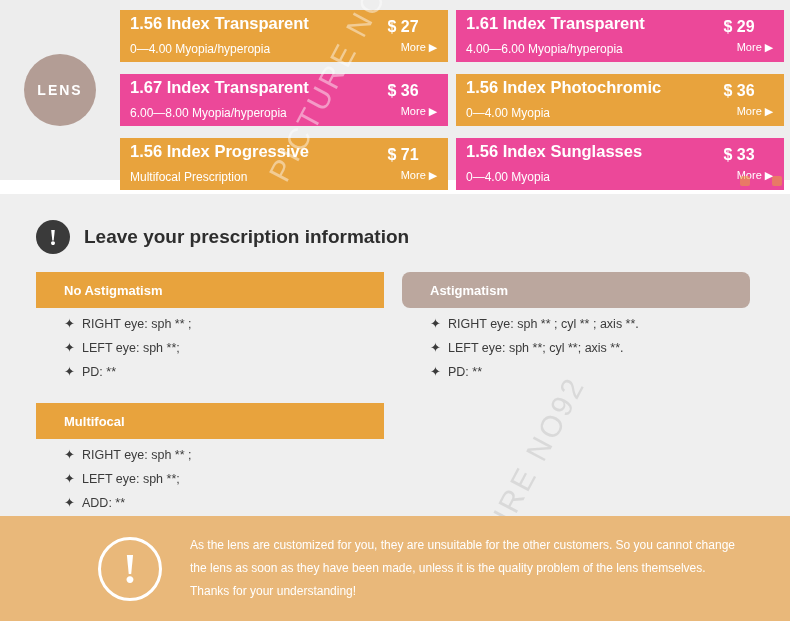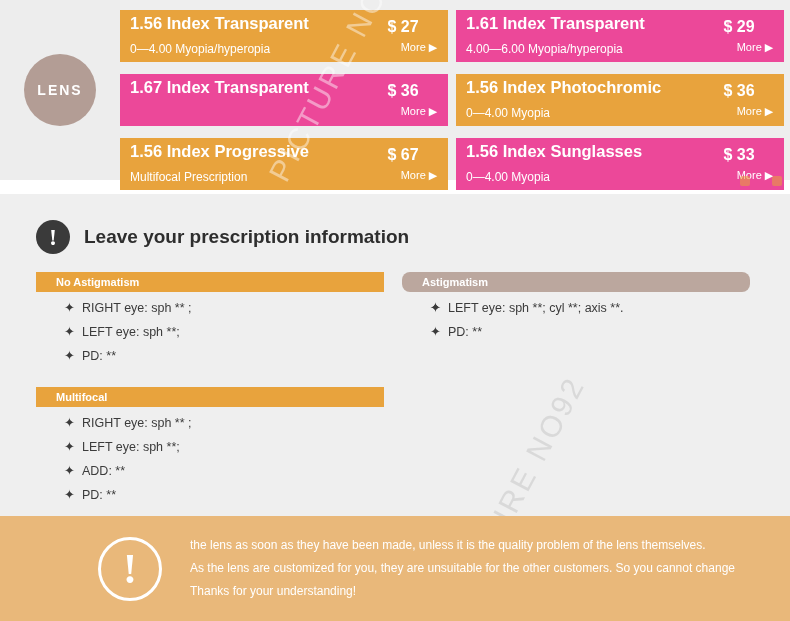--- a/index.html
+++ b/index.html
@@ -149,25 +149,25 @@
     font-weight: bold;
     color: #2e2e2e;
   }
   .rx-columns {
     display: flex;
     gap: 18px;
     padding: 0 18px;
   }
   .rx-col { width: 348px; }
   .rx-bar {
-    height: 20px;
-    display: flex;
-    align-items: center;
-    padding-left: 20px;
-    font-size: 11px;
+    height: 36px;
+    display: flex;
+    align-items: center;
+    padding-left: 28px;
+    font-size: 13px;
     font-weight: bold;
     color: #ffffff;
     box-sizing: border-box;
   }
   .bar-orange { background: #e8a33d; }
   .bar-taupe  { background: #bba79e; border-radius: 8px; }
   .rx-list {
     list-style: none;
     margin: 10px 0 0 0;
     padding: 0 0 0 46px;
@@ -287,20 +287,21 @@
         </div>
         <div class="right">
           <div class="lens-price">$ 29</div>
           <div class="lens-more">More ▶</div>
         </div>
       </div>
 
       <div class="lens-card bg-gray">
         <div class="left">
           <div class="lens-title">1.67 Index Transparent</div>
+          <div class="lens-sub">6.00—8.00 Myopia/hyperopia</div>
         </div>
         <div class="right">
           <div class="lens-price">$ 36</div>
           <div class="lens-more">More ▶</div>
         </div>
       </div>
 
       <div class="lens-card bg-orange">
         <div class="left">
           <div class="lens-title">1.56 Index Photochromic</div>
@@ -311,21 +312,21 @@
           <div class="lens-more">More ▶</div>
         </div>
       </div>
 
       <div class="lens-card bg-orange">
         <div class="left">
           <div class="lens-title">1.56 Index Progressive</div>
           <div class="lens-sub">Multifocal Prescription</div>
         </div>
         <div class="right">
-          <div class="lens-price">$ 67</div>
+          <div class="lens-price">$ 71</div>
           <div class="lens-more">More ▶</div>
         </div>
       </div>
 
       <div class="lens-card bg-gray">
         <div class="left">
           <div class="lens-title">1.56 Index Sunglasses</div>
           <div class="lens-sub">0—4.00 Myopia</div>
         </div>
         <div class="right">
@@ -371,34 +372,34 @@
           <li><span class="star">✦</span><span>RIGHT eye:  sph ** ;</span></li>
           <li><span class="star">✦</span><span>LEFT   eye:  sph **;</span></li>
           <li><span class="star">✦</span><span>ADD:  **</span></li>
           <li><span class="star">✦</span><span>PD: **</span></li>
         </ul>
       </div>
 
       <div class="rx-col">
         <div class="rx-bar bar-taupe">Astigmatism</div>
         <ul class="rx-list">
-          <li><span class="star">✦</span></li>
+          <li><span class="star">✦</span><span>RIGHT eye:  sph ** ; cyl ** ; axis **.</span></li>
           <li><span class="star">✦</span><span>LEFT   eye:  sph **; cyl **;  axis **.</span></li>
           <li><span class="star">✦</span><span>PD: **</span></li>
         </ul>
       </div>
 
     </div>
 
     <div class="wm wm2">PICTURE NO92</div>
   </div>
 
   <div class="notice">
     <div class="notice-circle">!</div>
     <div class="notice-text">
+      <p>As the lens are customized for you, they are unsuitable for the other customers. So you cannot  change</p>
       <p>the lens as soon as they have been made, unless it is the quality problem of the lens themselves.</p>
-      <p>As the lens are customized for you, they are unsuitable for the other customers. So you cannot  change</p>
       <p>Thanks for your understanding!</p>
     </div>
 
   </div>
 
 </div>
 
 </body></html>

